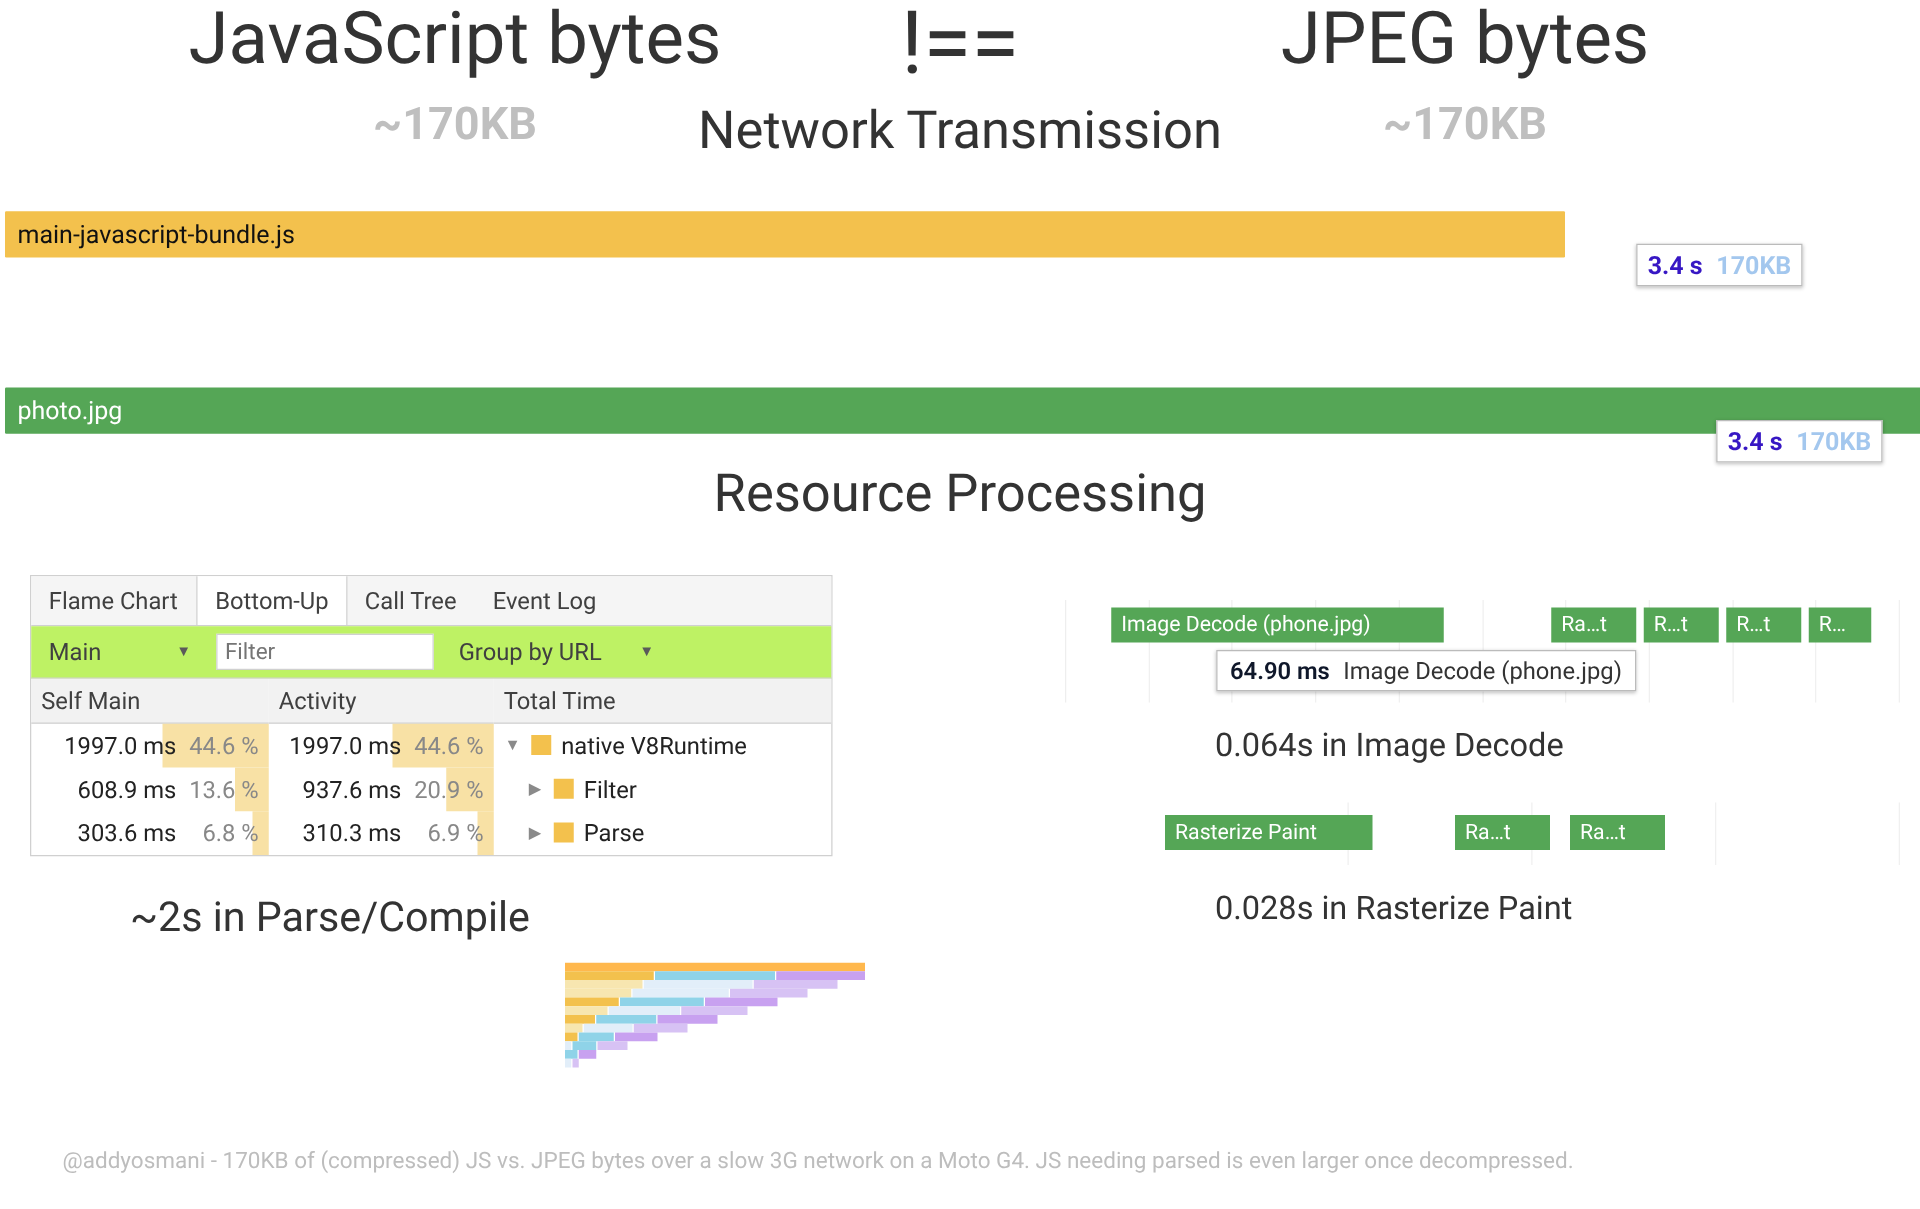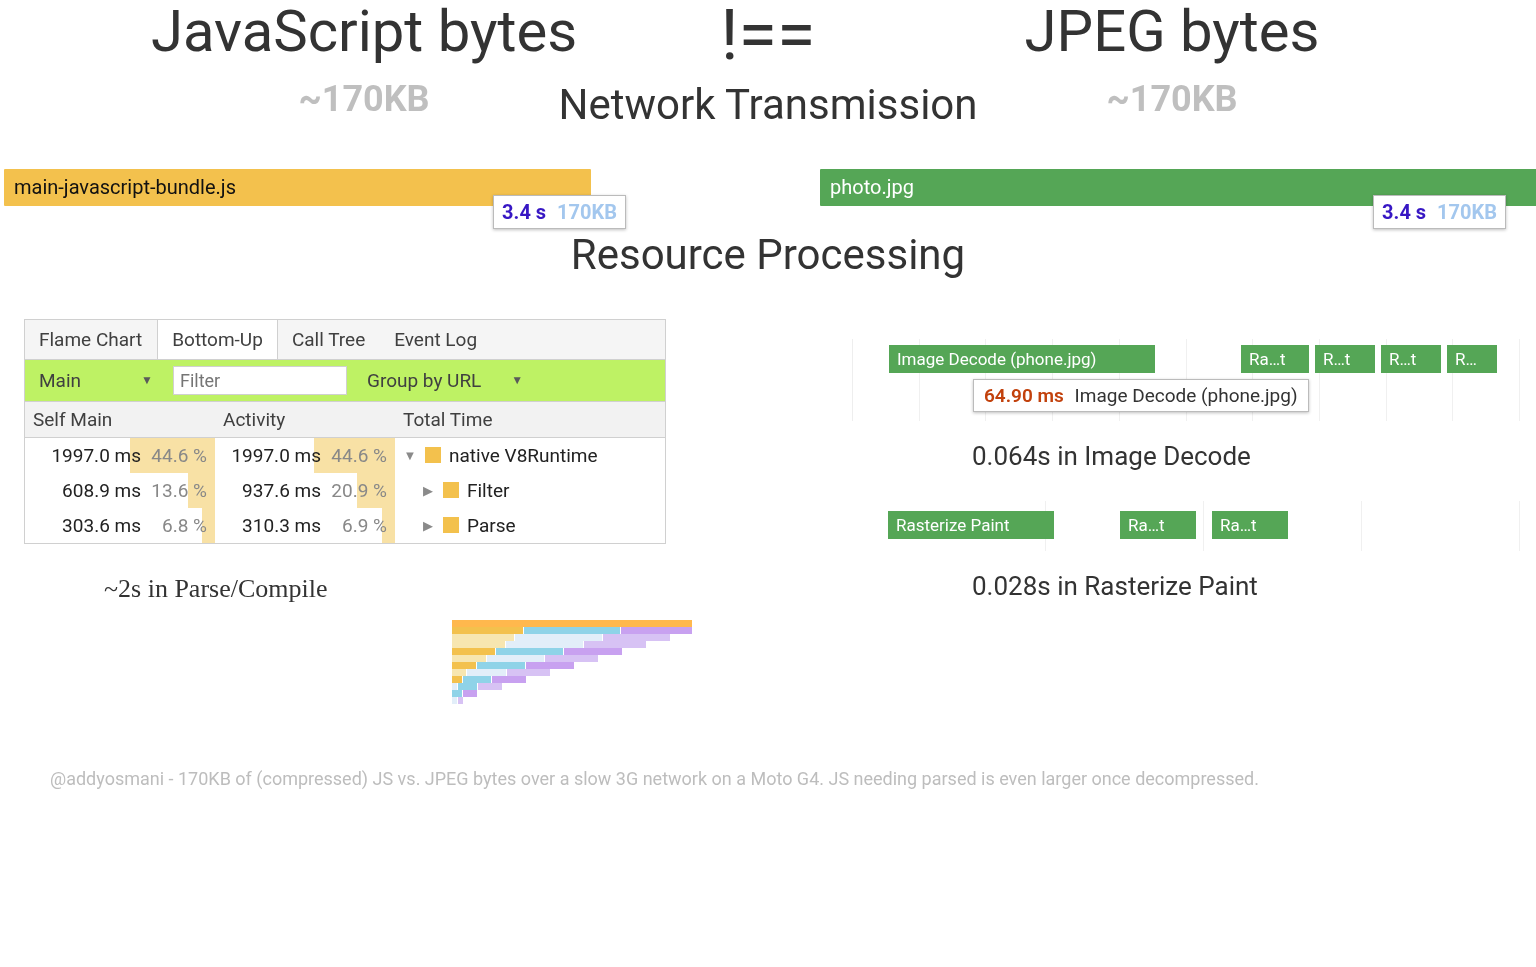--- a/index.html
+++ b/index.html
@@ -59,20 +59,21 @@
     text-align:center;
     margin: 10px 0 40px;
   }
 
   
   .bars-row {
     display:flex;
     gap:104px;
     padding: 0 4px;
     margin-bottom: 24px;
+    flex-direction: column;
   }
   .bar-wrap {
     position:relative;
     flex:1;
   }
   .bar {
     height:37px;
     line-height:37px;
     font-size:20px;
     padding-left:10px;
@@ -176,24 +177,23 @@
   }
   .devtools .cell > span { position:relative; z-index:1; }
   .devtools .act {
     justify-content:flex-start;
     gap:8px;
   }
   .devtools .chev  { color:#8a8a8a; font-size:13px; width:14px; text-align:center; }
   .devtools .swatch { width:16px; height:16px; background:var(--yellow); display:inline-block; }
 
   .summary {
-    font-size:26px;
+    font-size:33px;
     color:#333;
     margin: 30px 0 16px 80px;
-    font-family: Liberation Serif, serif;
   }
 
   
   .flame {
     width:240px;
     height:140px;
     position:relative;
     margin-left:auto;
     margin-right:40px;
     overflow:hidden;
@@ -238,26 +238,26 @@
   .timeline .tip {
     position:absolute;
     top:40px; left:120px;
     background:#fff;
     border:1px solid #bbb;
     box-shadow:0 1px 3px rgba(0,0,0,.25);
     padding:4px 10px;
     font-size:19px;
     color:#333;
   }
-  .timeline .tip .ms { color:#c2410c; font-weight:600; margin-right:6px; }
+  .timeline .tip .ms { color:#0f172a; font-weight:600; margin-right:6px; }
 
   .timeline2 {
     position:relative;
     height:50px;
-    margin-left:76px;
+    margin-left:120px;
     margin-top:12px;
   }
   .timeline2 .ticks {
     position:absolute; inset:0;
     display:flex;
   }
   .timeline2 .ticks div {
     flex:1;
     border-right:1px solid #f0f0f0;
   }

